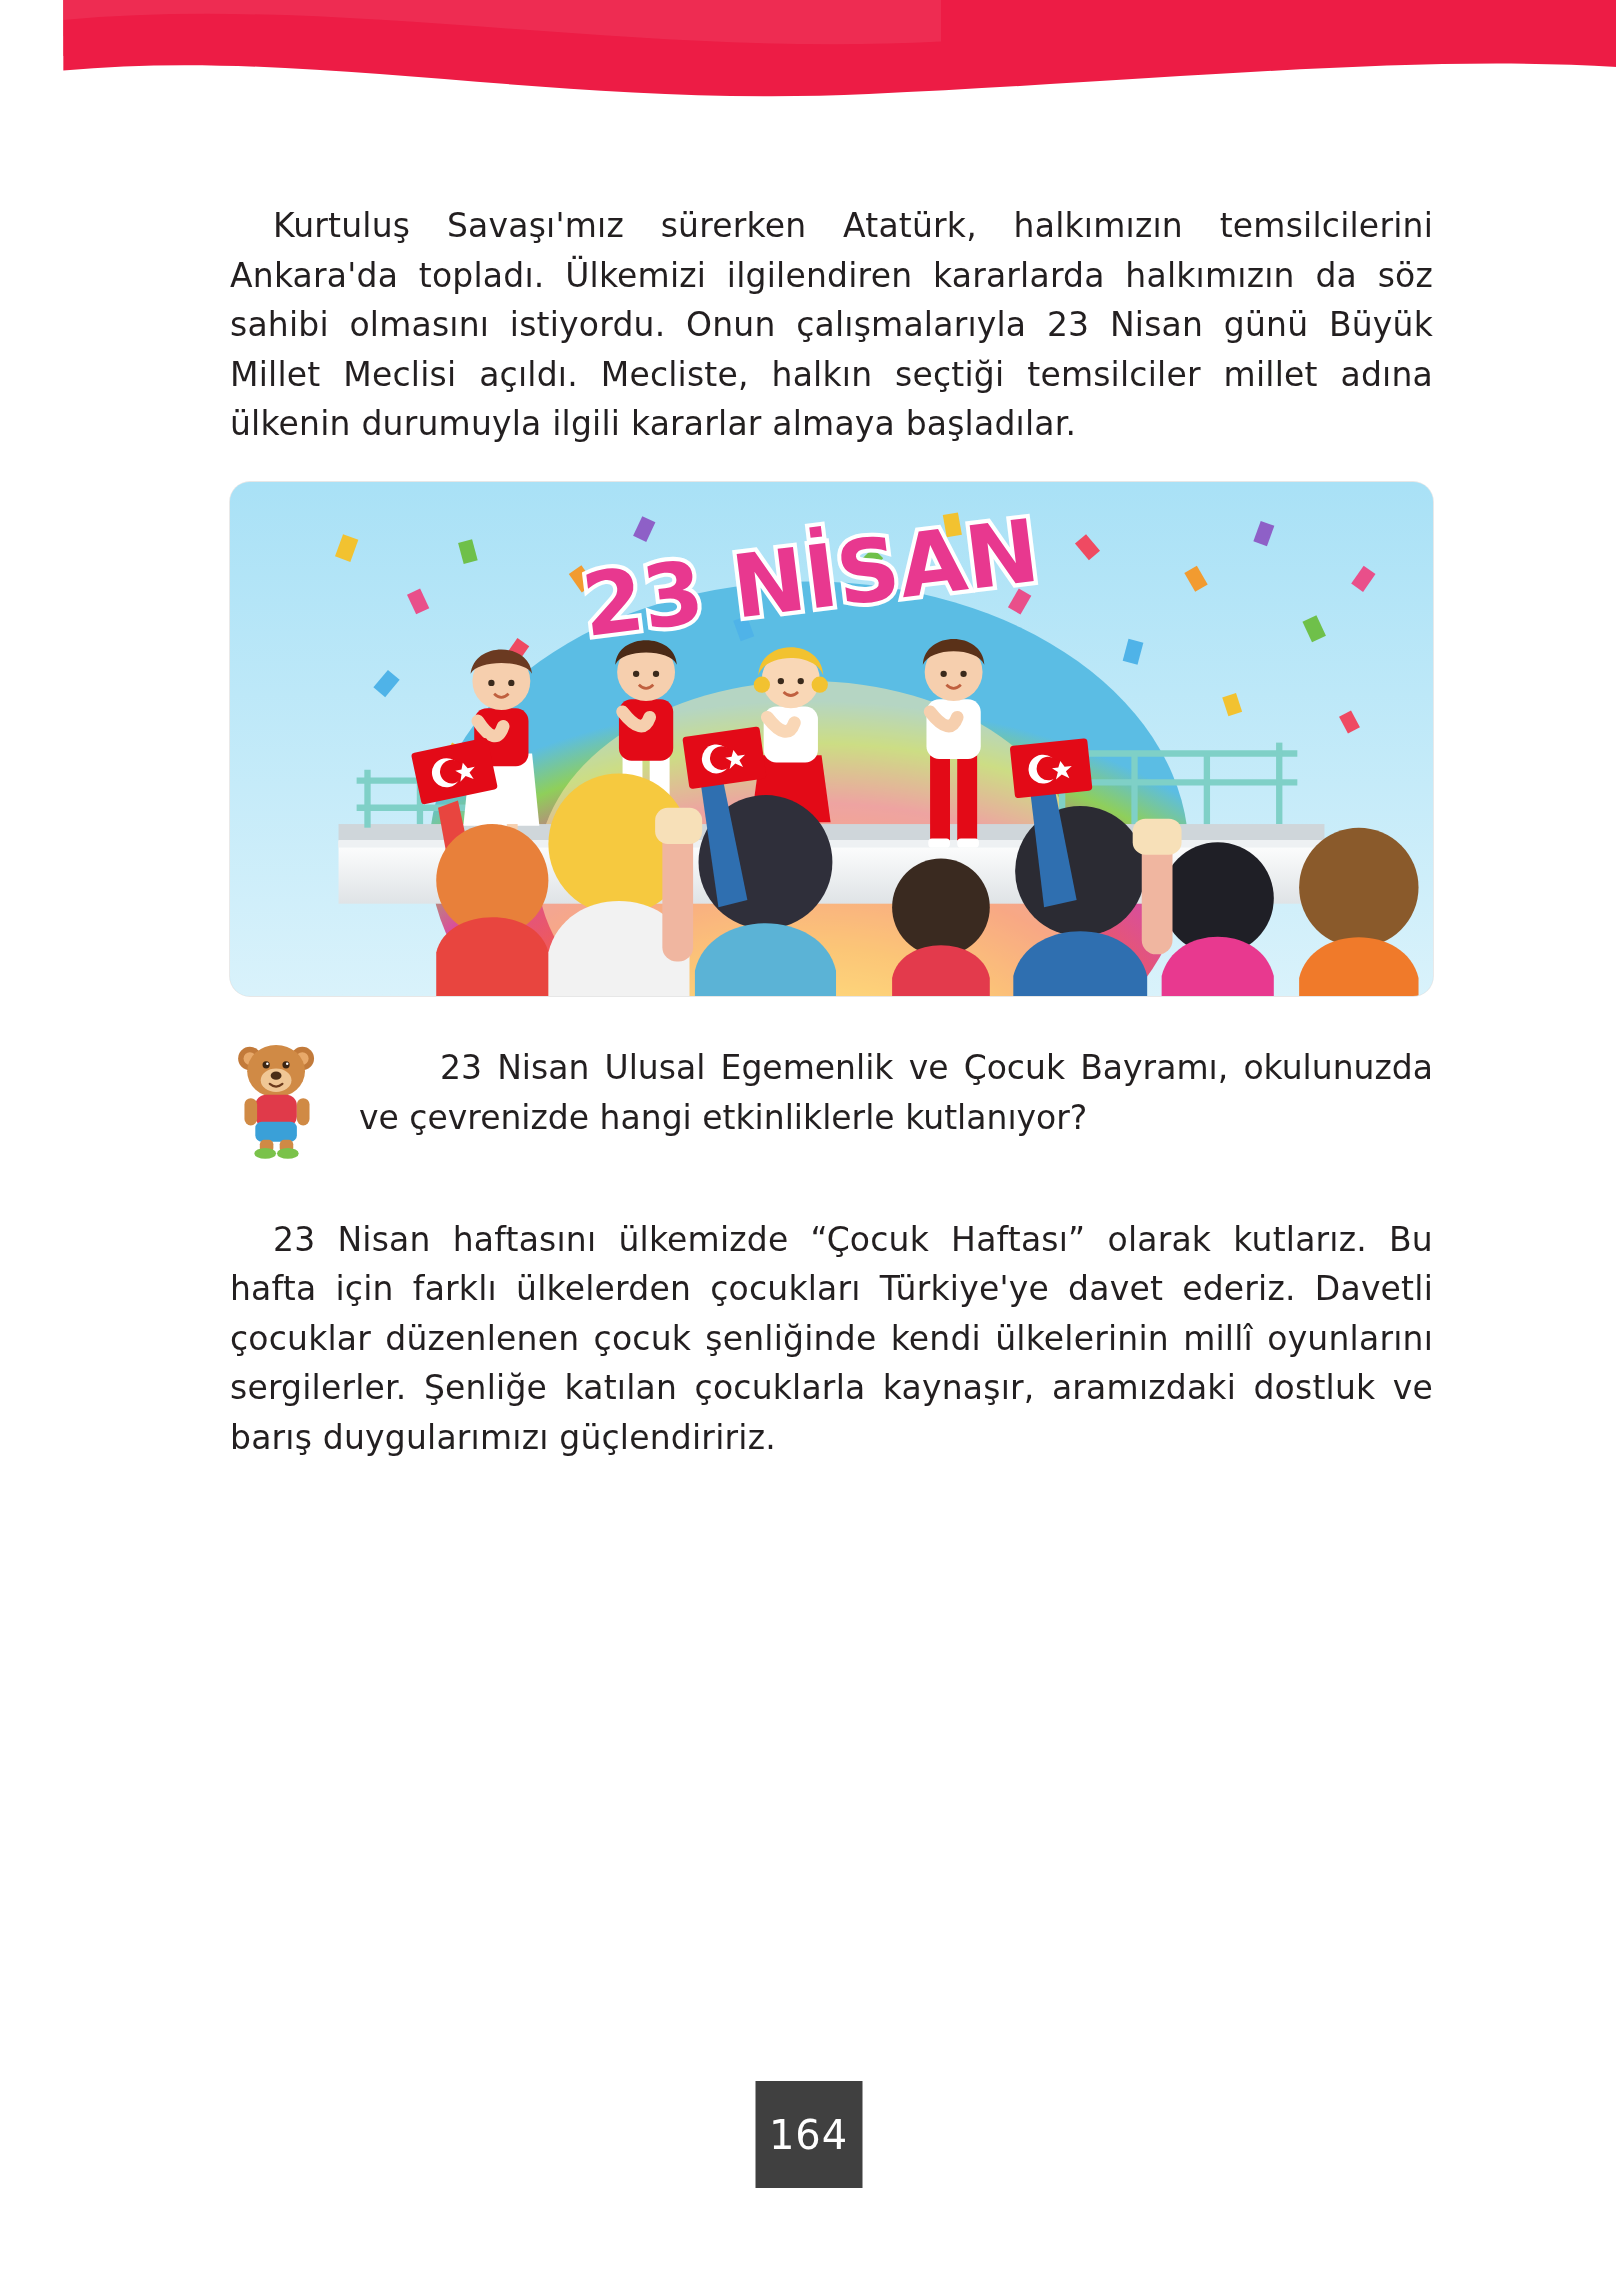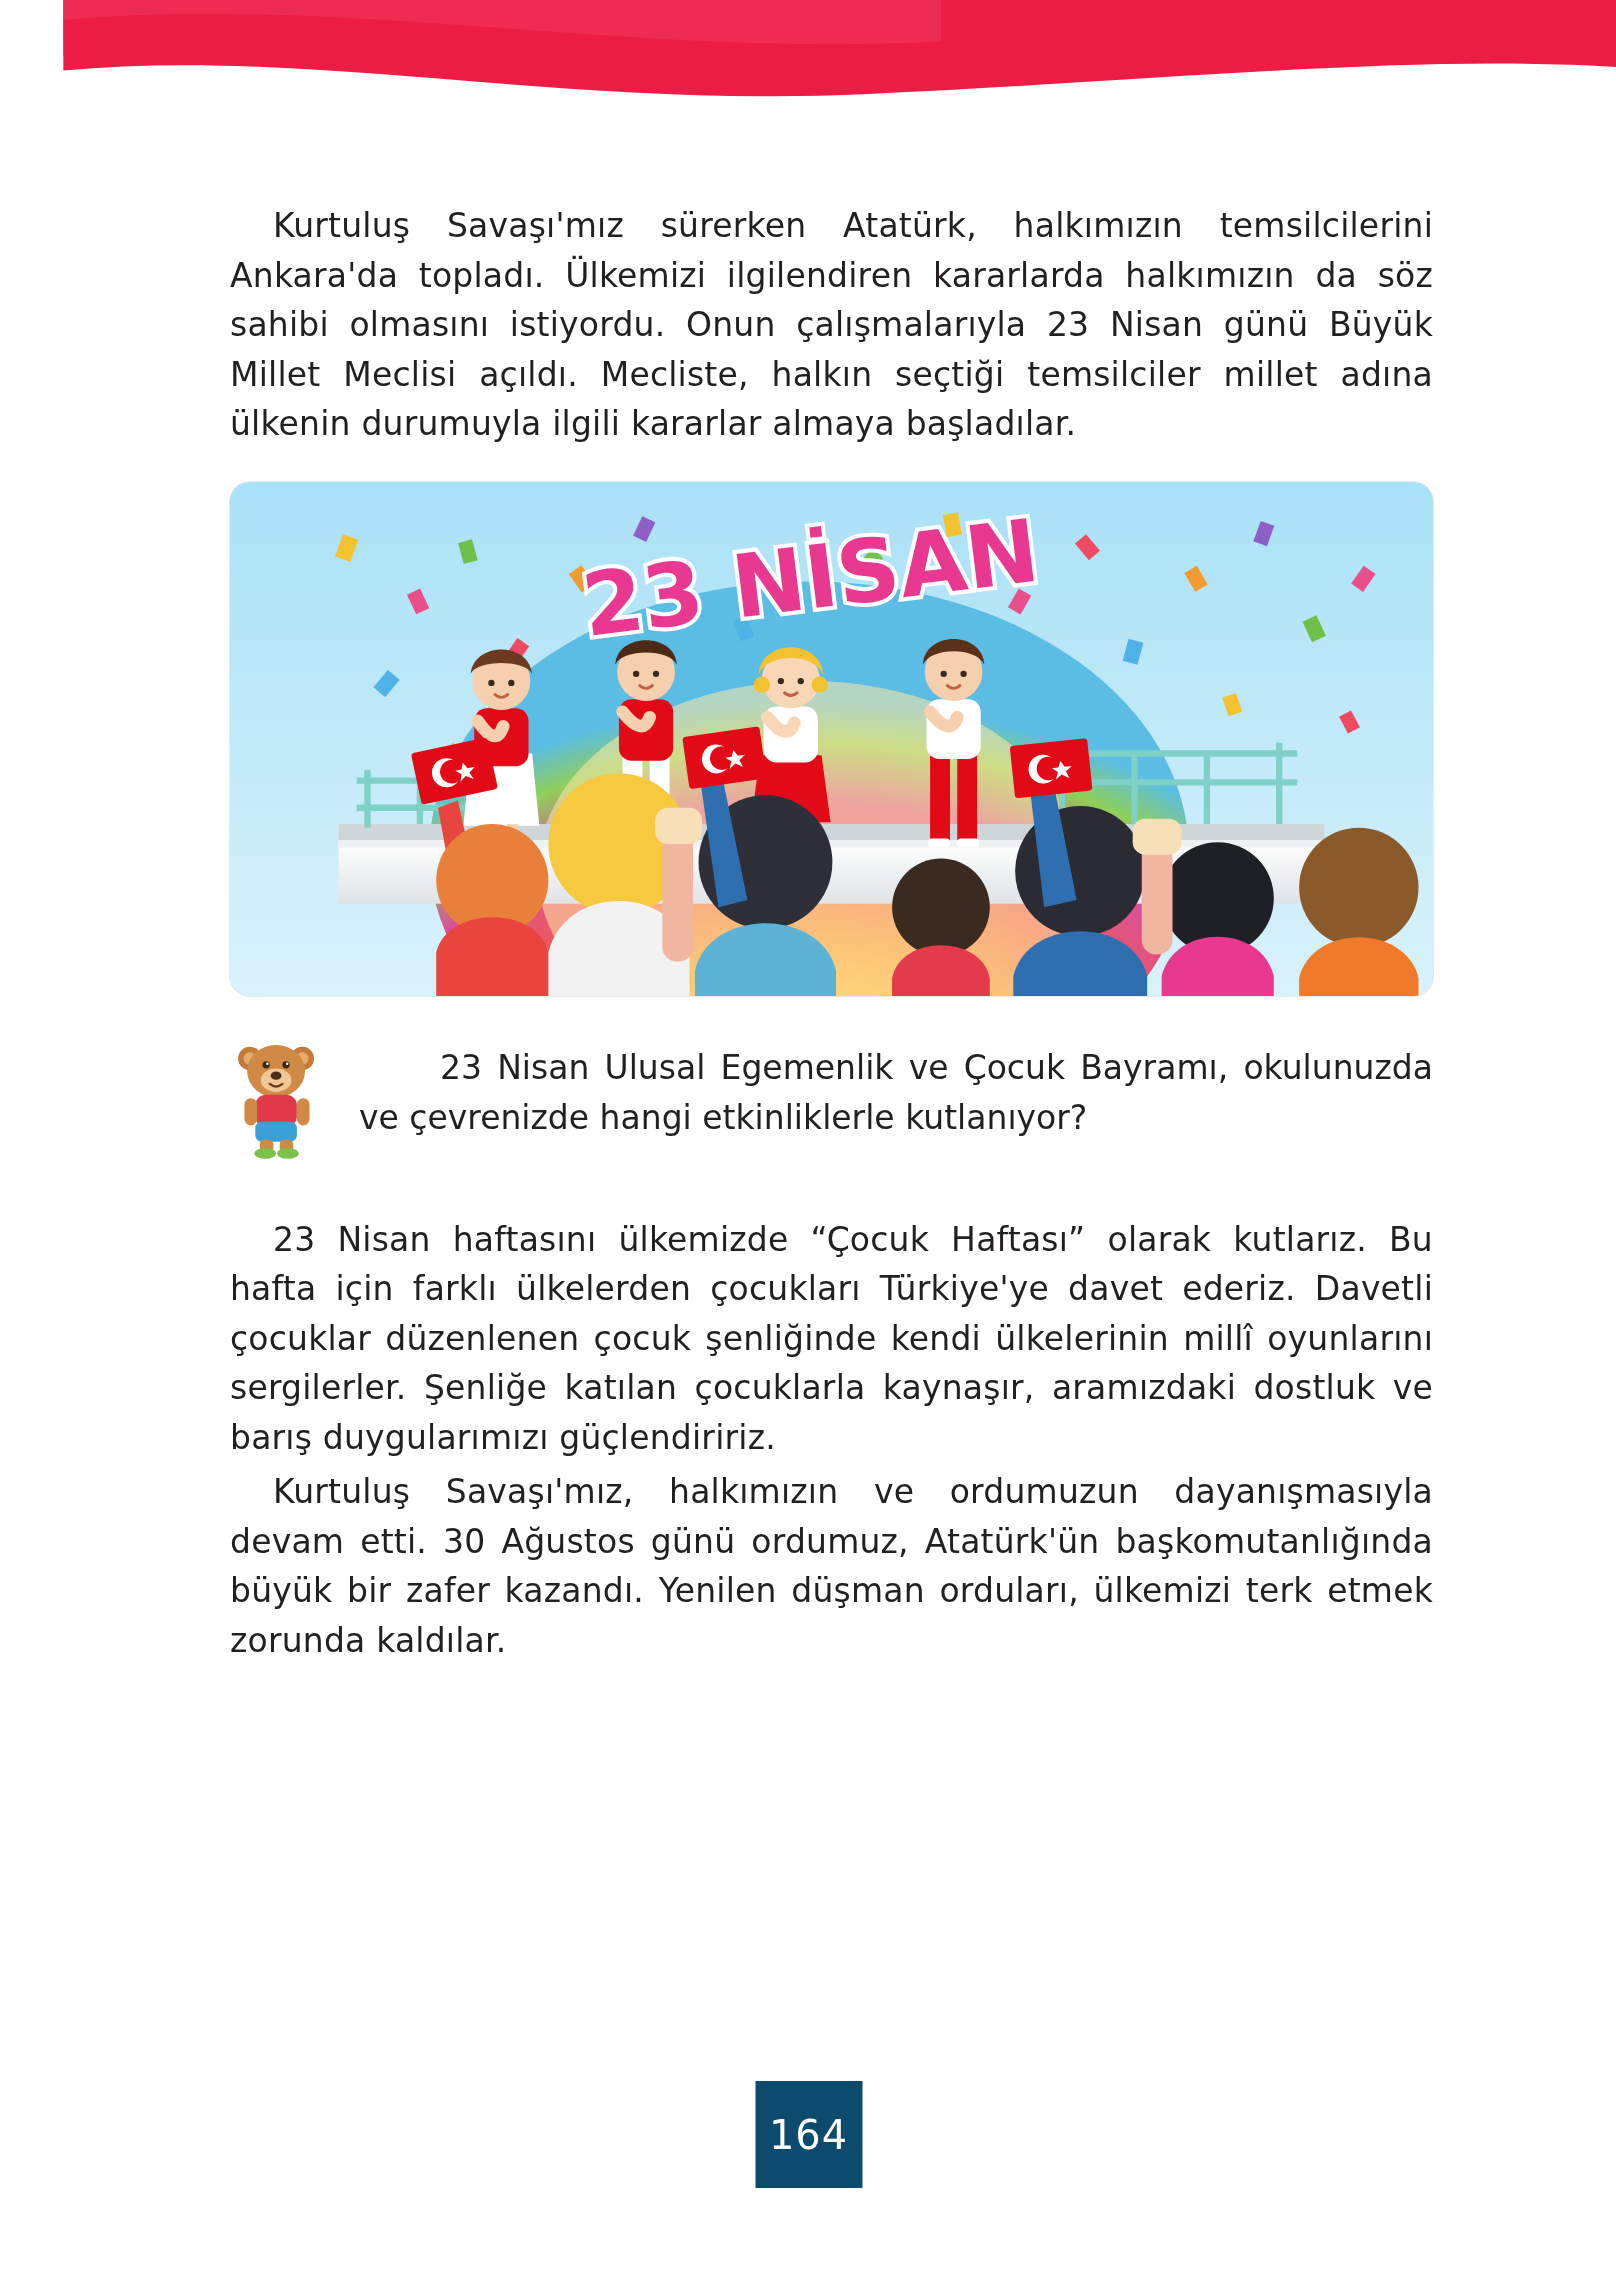--- a/index.html
+++ b/index.html
@@ -96,21 +96,21 @@
   .after-question { margin-top: 54px; }
 
   
   .page-number {
     position: absolute;
     left: 50%;
     transform: translateX(-50%);
     top: 2081px;
     width: 107px;
     height: 107px;
-    background: #0c4a6e;
+    background: #404040;
     color: #ffffff;
     font-size: 40px;
     display: flex;
     align-items: center;
     justify-content: center;
     font-family: "DejaVu Sans", sans-serif;
     letter-spacing: 0.9px;
   }
 </style>
 </head>
@@ -341,20 +341,19 @@
           <rect x="55" y="116" width="15" height="14" rx="5" fill="#d08a45"></rect>
           <ellipse cx="39" cy="131" rx="12" ry="6" fill="#7ac24a"></ellipse>
           <ellipse cx="64" cy="131" rx="12" ry="6" fill="#7ac24a"></ellipse>
         </svg>
       </div>
       <div class="question-text">23 Nisan Ulusal Egemenlik ve Çocuk Bayramı, okulunuzda ve çevrenizde hangi etkinliklerle kutlanıyor?</div>
     </div>
 
     <div class="after-question">
       <p class="body-text indent">23 Nisan haftasını ülkemizde “Çocuk Haftası” olarak kutlarız. Bu hafta için farklı ülkelerden çocukları Türkiye'ye davet ederiz. Davetli çocuklar düzenlenen çocuk şenliğinde kendi ülkelerinin millî oyunlarını sergilerler. Şenliğe katılan çocuklarla kaynaşır, aramızdaki dostluk ve barış duygularımızı güçlendiririz.</p>
-      <p class="body-text indent">Kurtuluş Savaşı'mız, halkımızın ve ordumuzun dayanışmasıyla devam etti. 30 Ağustos günü ordumuz, Atatürk'ün başkomutanlığında büyük bir zafer kazandı. Yenilen düşman orduları, ülkemizi terk etmek zorunda kaldılar.</p>
     </div>
 
   </div>
 
   <div class="page-number">164</div>
 </div>
 
 
 </body></html>

